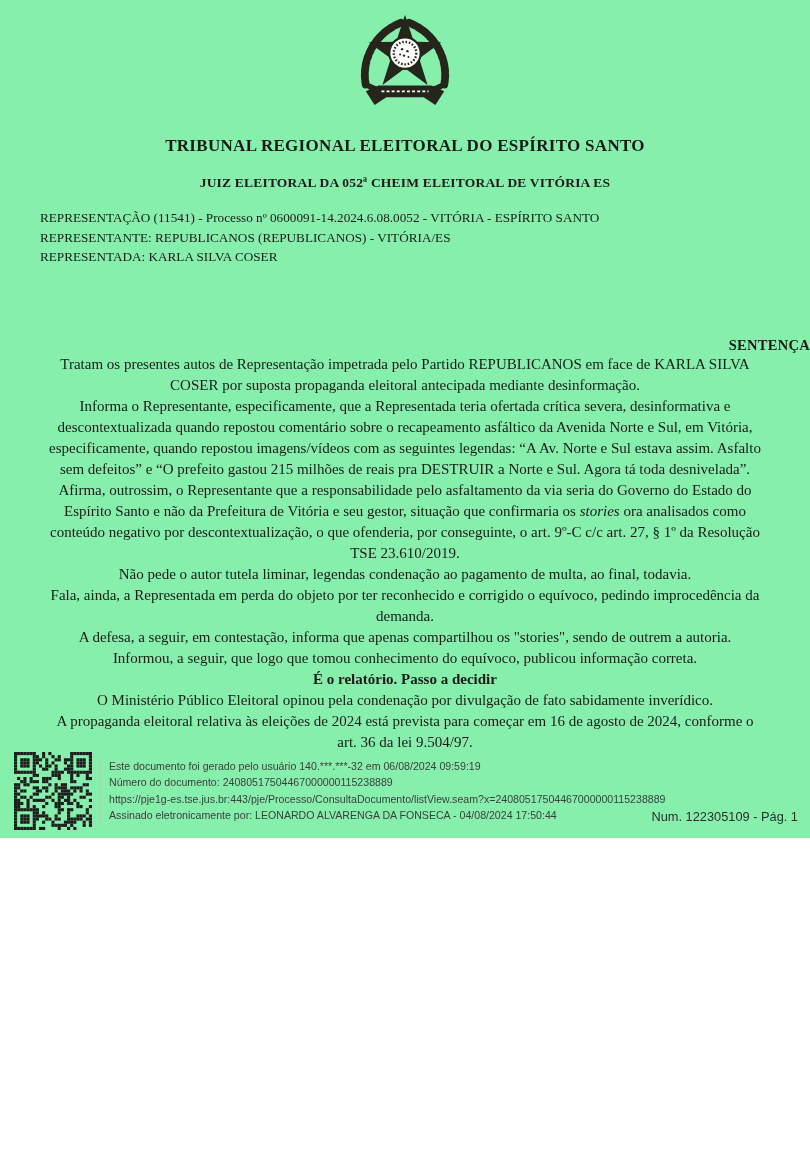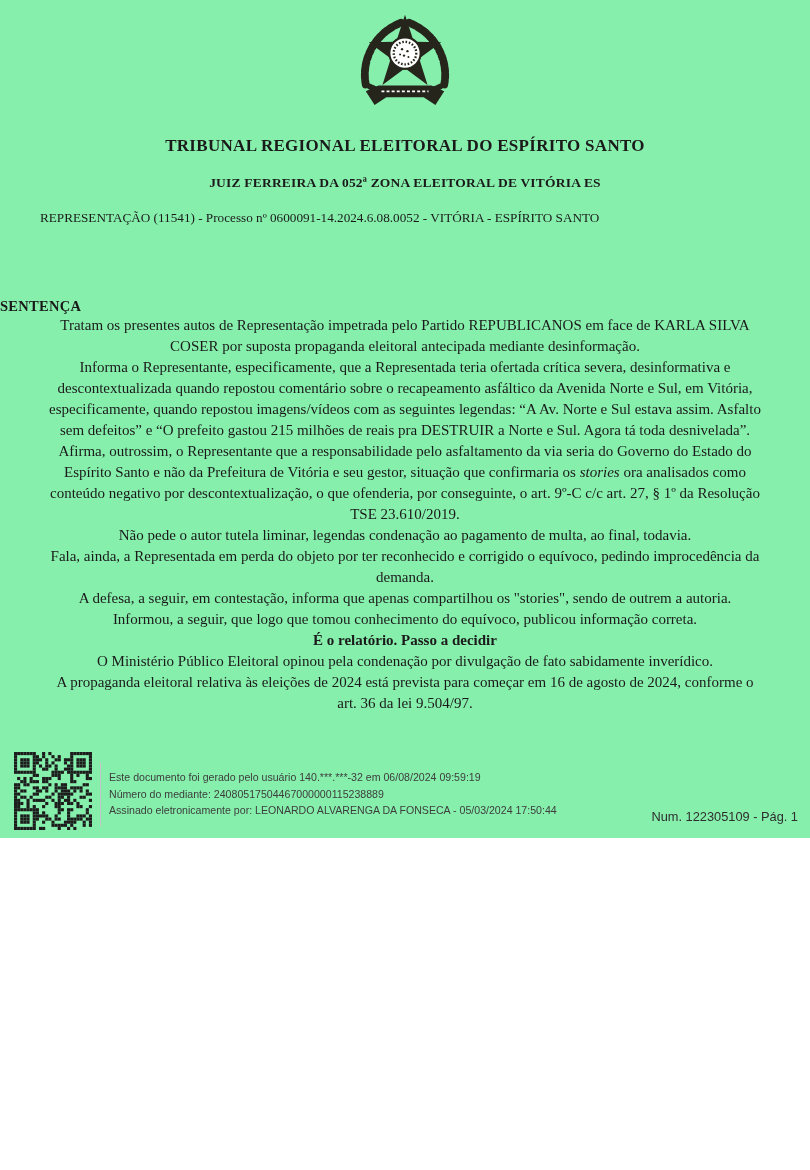--- a/index.html
+++ b/index.html
@@ -21,37 +21,37 @@
   }
   .court-subtitle{
     margin-top:19px;text-align:center;
     font-weight:bold;font-size:13.5px;letter-spacing:.2px;
   }
   
   .case-info{margin:17px 40px 0;font-size:13.2px;line-height:19.5px;}
   .case-info p{margin:0;}
   
   .section-heading{
-    margin-top:70px;text-align:left;
+    margin-top:70px;text-align:right;
     font-weight:bold;font-size:14.5px;letter-spacing:.3px;
   }
   p.body{
     margin:0 48px;font-size:15px;line-height:21px;text-align:center;
   }
   .mt-p1{margin-top:22px;}
   .mt-p2{margin-top:26px;}
   .mt-p3{margin-top:20px;}
   .mt-p4{margin-top:20px;}
   .mt-p5{margin-top:12px;}
   .mt-p6{margin-top:14px;}
   .mt-p7{margin-top:15px;}
   .mt-p8{margin-top:12px;font-weight:bold;font-size:14px;}
   .mt-p9{margin-top:36px;}
   
-  .footer{position:absolute;left:14px;bottom:8px;display:flex;align-items:center;margin-top:32px;}
+  .footer{position:absolute;left:14px;bottom:8px;display:flex;align-items:flex-start;margin-top:32px;}
   .qr{width:78px;height:78px;}
   .qr svg{width:78px;height:78px;display:block;fill:#1c1c1c;}
   .footer-divider{width:1px;height:64px;background:#c4c4c4;margin:6px 0 0 8px;}
   .footer-lines{
     margin:6px 0 0 8px;
     font-family:"Liberation Sans", sans-serif;
     font-size:10.6px;line-height:16.4px;color:#3d3d3d;
     white-space:nowrap;
   }
   .footer-lines p{margin:0;}
@@ -86,24 +86,26 @@
         <circle cx="55" cy="47.5" r="1"></circle>
         <circle cx="63.5" cy="50" r="1"></circle>
       </g>
 
       <path d="M20,85 L33,79 L87,79 L100,85 L91,99 L79,91 L41,91 L29,99 Z" fill="#26251c"></path>
       <path d="M36,85 L84,85" stroke="#ffffff" stroke-width="1.6" stroke-dasharray="3 2.2" fill="none"></path>
     </svg>
   </div>
 
   <div class="court-title">TRIBUNAL REGIONAL ELEITORAL DO ESPÍRITO SANTO</div>
-  <div class="court-subtitle">JUIZ FERREIRA DA 052ª ZONA ELEITORAL DE VITÓRIA ES</div>
+  <div class="court-subtitle">JUIZ ELEITORAL DA 052ª CHEIM ELEITORAL DE VITÓRIA ES</div>
 
   <div class="case-info">
     <p>REPRESENTAÇÃO (11541) - Processo nº 0600091-14.2024.6.08.0052 - VITÓRIA - ESPÍRITO SANTO</p>
+    <p>REPRESENTANTE: REPUBLICANOS (REPUBLICANOS) - VITÓRIA/ES</p>
+    <p>REPRESENTADA: KARLA SILVA COSER</p>
   </div>
 
   <div class="section-heading">SENTENÇA</div>
 
   <p class="body mt-p1">Tratam os presentes autos de Representação impetrada pelo Partido REPUBLICANOS em face de KARLA SILVA COSER por suposta propaganda eleitoral antecipada mediante desinformação.</p>
 
   <p class="body mt-p2">Informa o Representante, especificamente, que a Representada teria ofertada crítica severa, desinformativa e descontextualizada quando repostou comentário sobre o recapeamento asfáltico da Avenida Norte e Sul, em Vitória, especificamente, quando repostou imagens/vídeos com as seguintes legendas: “A Av. Norte e Sul estava assim. Asfalto sem defeitos” e “O prefeito gastou 215 milhões de reais pra DESTRUIR a Norte e Sul. Agora tá toda desnivelada”.</p>
 
   <p class="body mt-p3"><span>Afirma, outrossim, o Representante que a responsabilidade pelo asfaltamento da via seria do Governo do Estado do Espírito Santo e não da Prefeitura de Vitória e seu gestor, situação que confirmaria os </span><i>stories</i><span> ora analisados como conteúdo negativo por descontextualização, o que ofenderia, por conseguinte, o art. 9º-C c/c art. 27, § 1º da Resolução TSE 23.610/2019.</span></p>
 
@@ -426,20 +428,21 @@
           <rect x="24.96" y="74.88" width="3.12" height="3.12"></rect>
           <rect x="28.08" y="74.88" width="3.12" height="3.12"></rect>
           <rect x="43.68" y="74.88" width="3.12" height="3.12"></rect>
           <rect x="53.04" y="74.88" width="3.12" height="3.12"></rect>
           <rect x="59.28" y="74.88" width="3.12" height="3.12"></rect>
         </svg>
     </div>
     <div class="footer-divider"></div>
     <div class="footer-lines">
       <p>Este documento foi gerado pelo usuário 140.***.***-32 em 06/08/2024 09:59:19</p>
-      <p>Número do mediante: 24080517504467000000115238889</p>
-      <p>Assinado eletronicamente por: LEONARDO ALVARENGA DA FONSECA - 05/03/2024 17:50:44</p>
+      <p>Número do documento: 24080517504467000000115238889</p>
+      <p>https://pje1g-es.tse.jus.br:443/pje/Processo/ConsultaDocumento/listView.seam?x=24080517504467000000115238889</p>
+      <p>Assinado eletronicamente por: LEONARDO ALVARENGA DA FONSECA - 04/08/2024 17:50:44</p>
     </div>
   </div>
 
   <div class="page-number">Num. 122305109 - Pág. 1</div>
 
 </div>
 
 </body></html>

